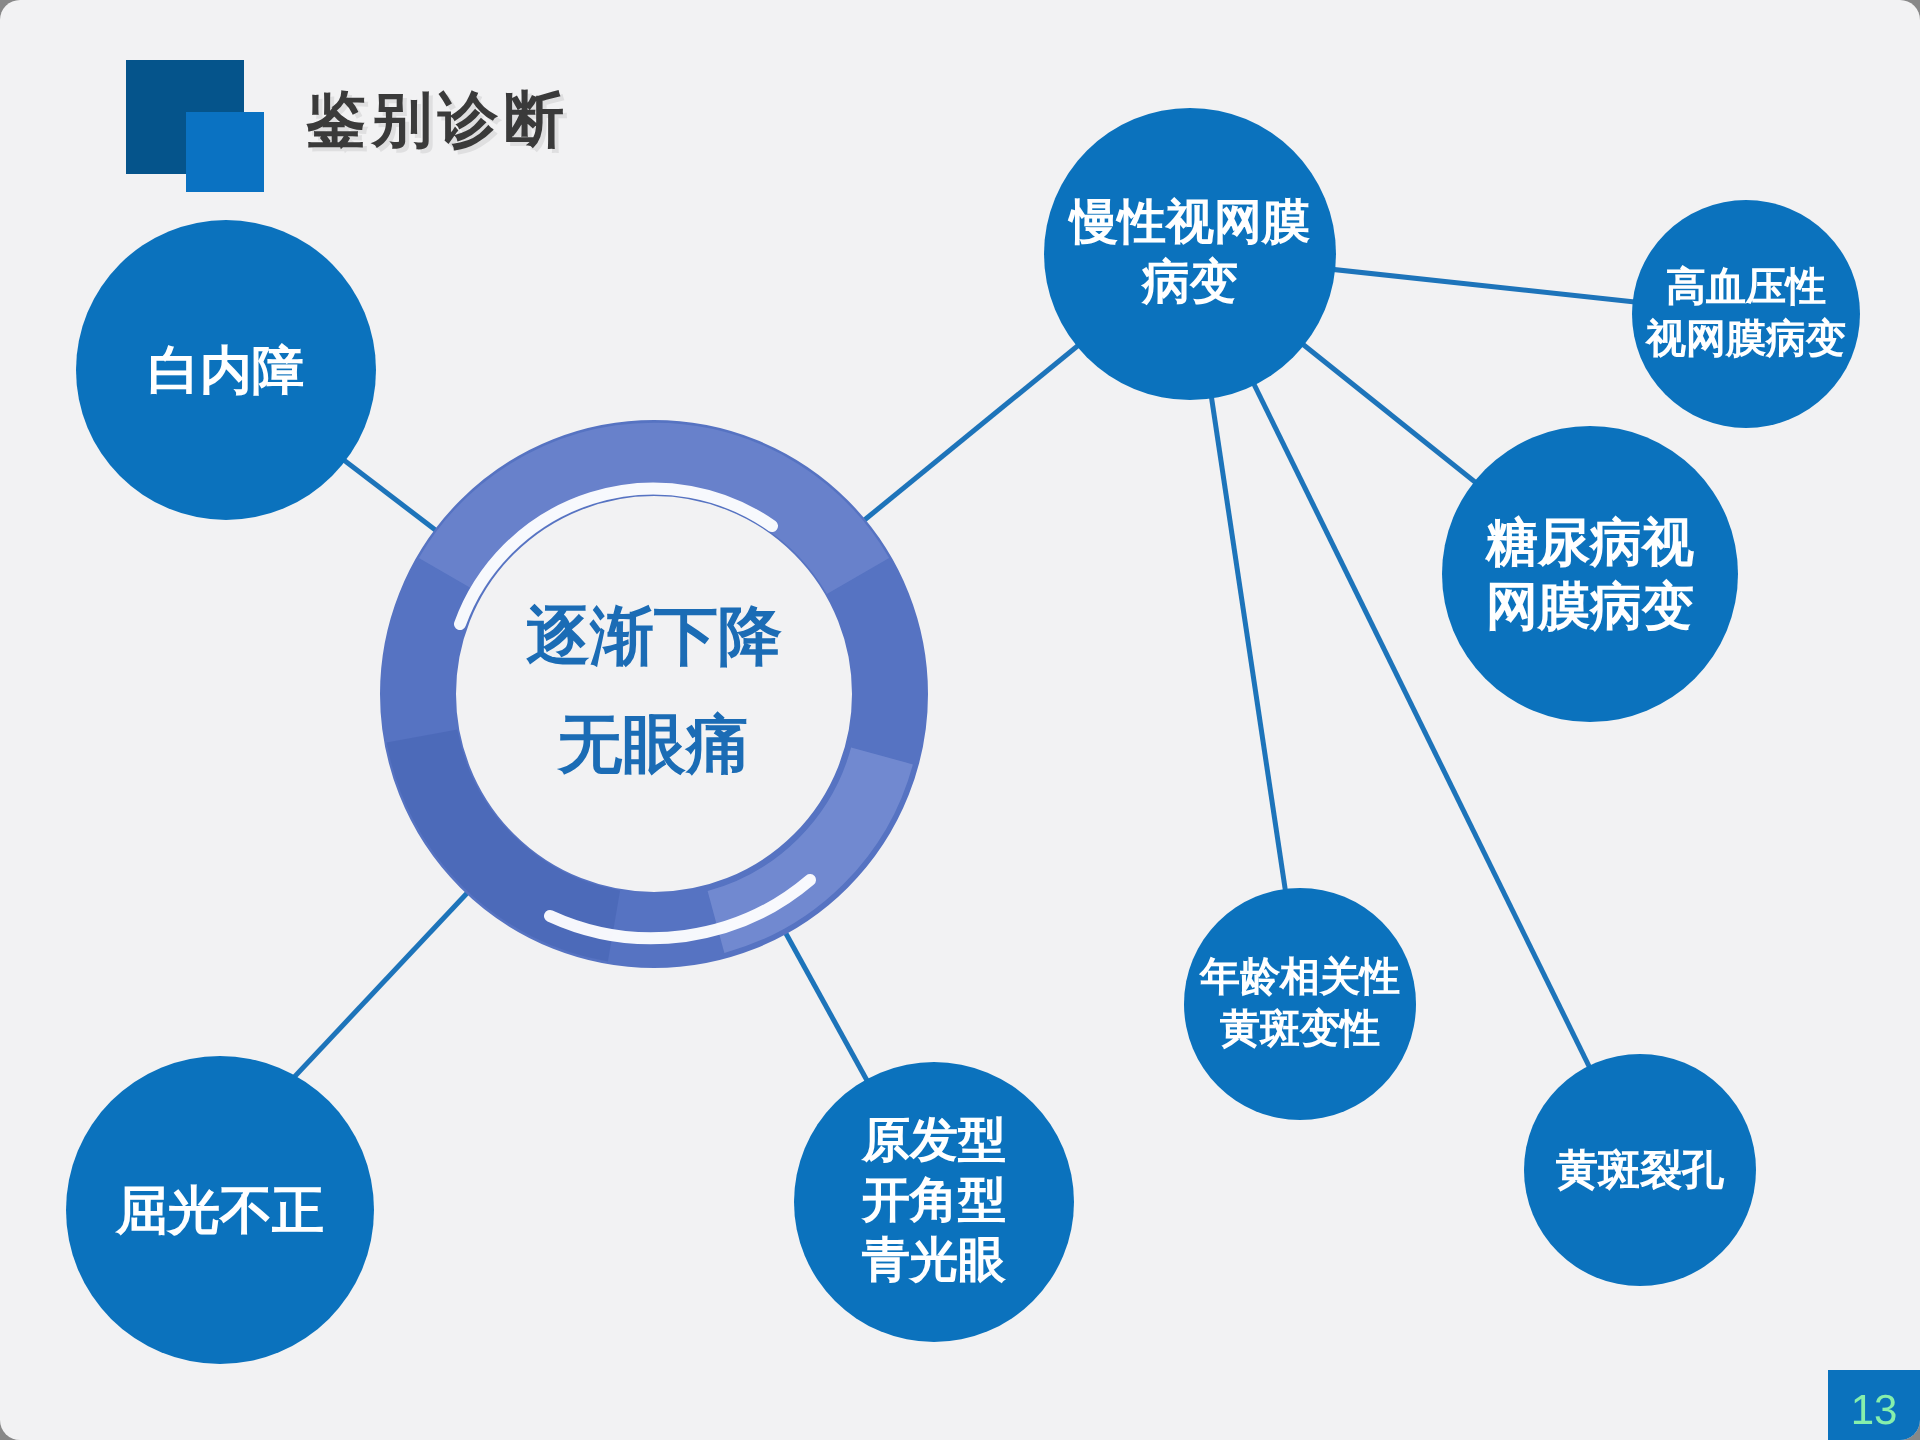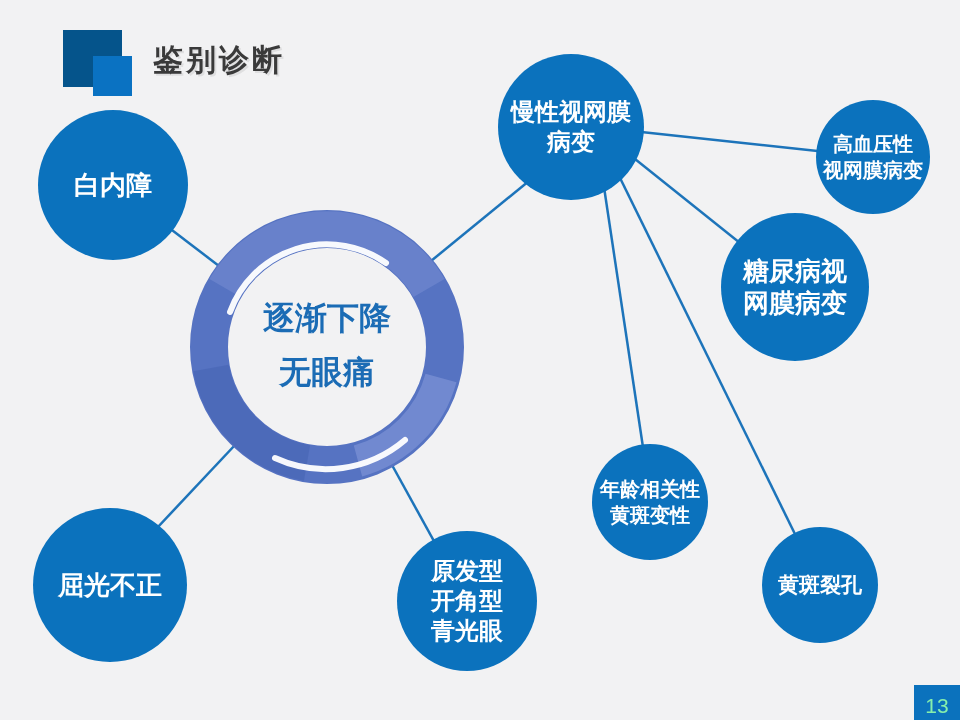--- a/index.html
+++ b/index.html
@@ -16,20 +16,21 @@
     --title-color:#3a3a3a;
   }
   html,body{margin:0;padding:0;}
   body{font-family:"Liberation Sans","DejaVu Sans",sans-serif;background:#888;}
   .slide{
     position:relative;
     width:960px;height:720px;
     background:var(--bg);
     overflow:hidden;
     margin:0 auto;
+    border-radius:10px;
   }
   .connectors{position:absolute;left:0;top:0;width:960px;height:720px;}
   .connectors line{stroke:var(--line-blue);stroke-width:2.5;}
   .ring-base{fill:none;stroke:var(--ring-blue);stroke-width:38;}
   .ring-light{fill:none;stroke:var(--ring-light);stroke-width:36;opacity:.85;}
   .ring-lighter{fill:none;stroke:var(--ring-lighter);stroke-width:32;opacity:.7;}
   .ring-dark{fill:none;stroke:var(--ring-dark);stroke-width:36;opacity:.55;}
   .ring-hl{fill:none;stroke:#ffffff;stroke-width:6;stroke-linecap:round;opacity:.95;}
   .node{
     position:absolute;
@@ -98,21 +99,21 @@
   <div class="logo-front"></div>
   <div class="slide-title">鉴别诊断</div>
 
   <div class="center-label">逐渐下降
 无眼痛</div>
 
   <div class="node" style="left:38px;top:110px;width:150px;height:150px;font-size:26px;">
     <span class="node-label">白内障</span>
   </div>
 
-  <div class="node" style="left:498px;top:54px;width:146px;height:146px;font-size:24px;line-height:1.25;align-items:center;">
+  <div class="node" style="left:522px;top:54px;width:146px;height:146px;font-size:24px;line-height:1.25;align-items:center;">
     <span class="node-label">慢性视网膜
 病变</span>
   </div>
 
   <div class="node" style="left:816px;top:100px;width:114px;height:114px;font-size:20px;line-height:1.3;">
     <span class="node-label">高血压性
 视网膜病变</span>
   </div>
 
   <div class="node" style="left:721px;top:213px;width:148px;height:148px;font-size:26px;line-height:1.25;">
@@ -128,19 +129,19 @@
   <div class="node" style="left:762px;top:527px;width:116px;height:116px;font-size:21px;">
     <span class="node-label">黄斑裂孔</span>
   </div>
 
   <div class="node" style="left:397px;top:531px;width:140px;height:140px;font-size:24px;line-height:1.25;">
     <span class="node-label">原发型
 开角型
 青光眼</span>
   </div>
 
-  <div class="node" style="left:33px;top:508px;width:154px;height:154px;font-size:26px;">
+  <div class="node" style="left:33px;top:528px;width:154px;height:154px;font-size:26px;">
     <span class="node-label">屈光不正</span>
   </div>
 
   <div class="page-box">13</div>
 
 </div>
 
 </body></html>

